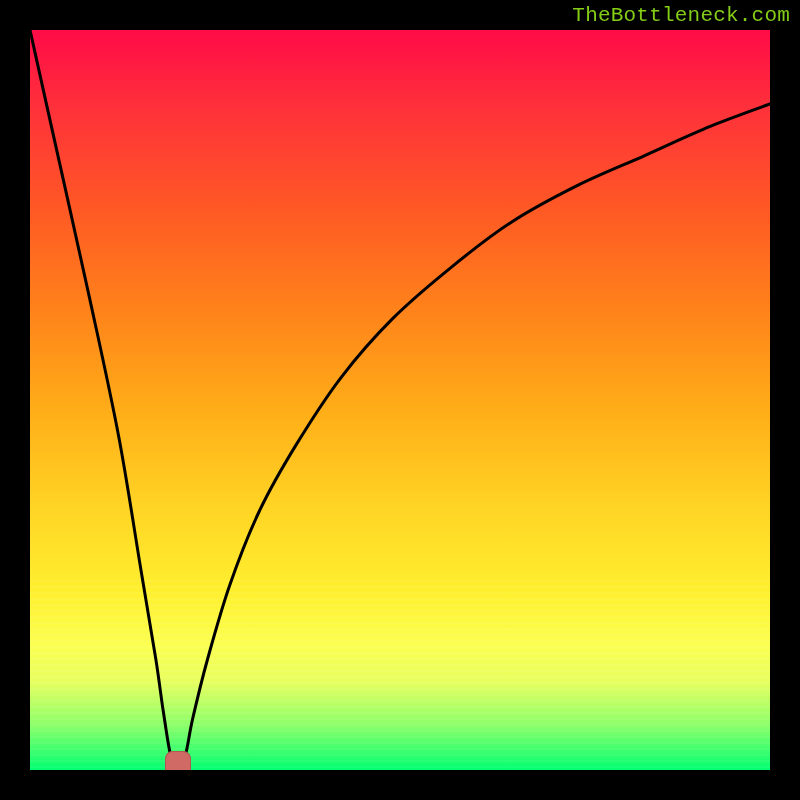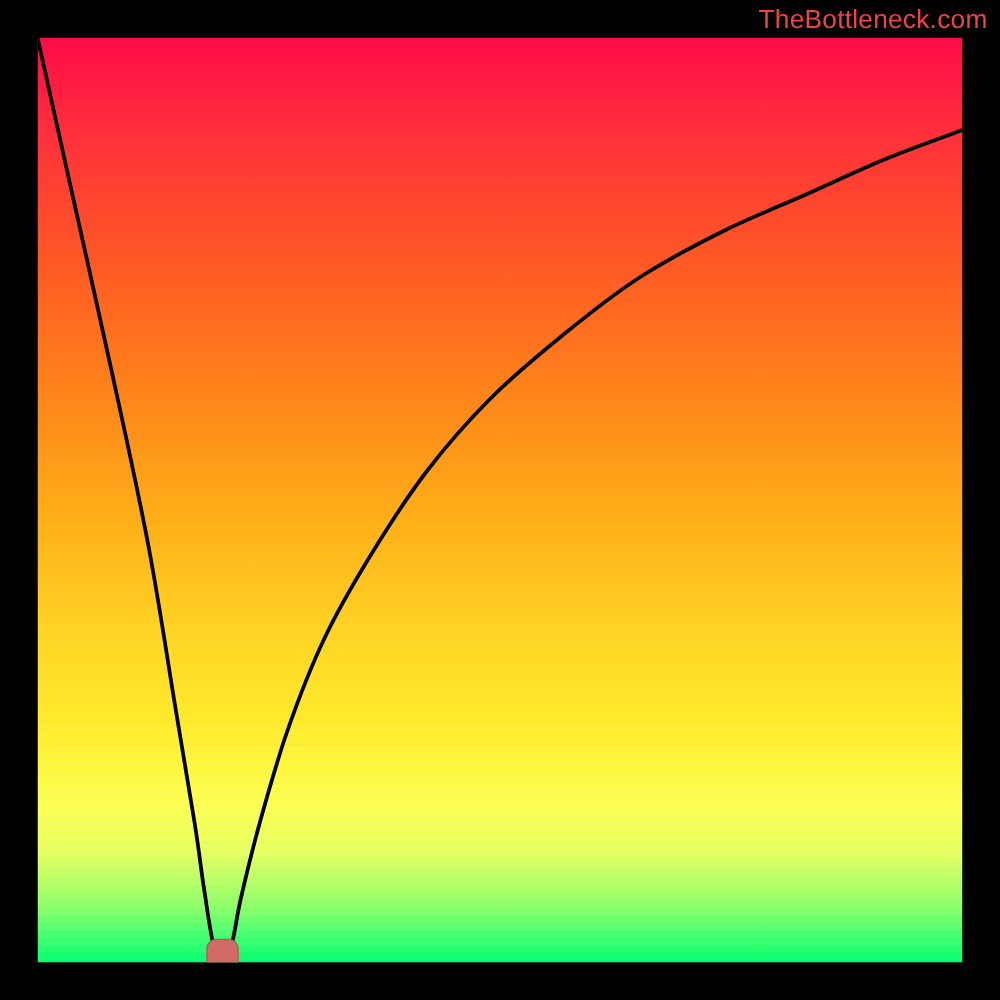--- a/index.html
+++ b/index.html
@@ -7,23 +7,23 @@
   .frame {
     position: relative;
     width: 800px;
     height: 800px;
     background: #000;
   }
   .watermark {
     position: absolute;
     top: 4px;
     right: 10px;
-    font-family: Liberation Sans, sans-serif;
+    font-family: Liberation Mono, monospace;
     font-size: 21px;
-    color: #ef4444;
+    color: #84cc16;
     letter-spacing: 0.2px;
     z-index: 100;
   }
   .plot {
     position: absolute;
     left: 30px;
     top: 30px;
     width: 740px;
     height: 740px;
     overflow: hidden;

